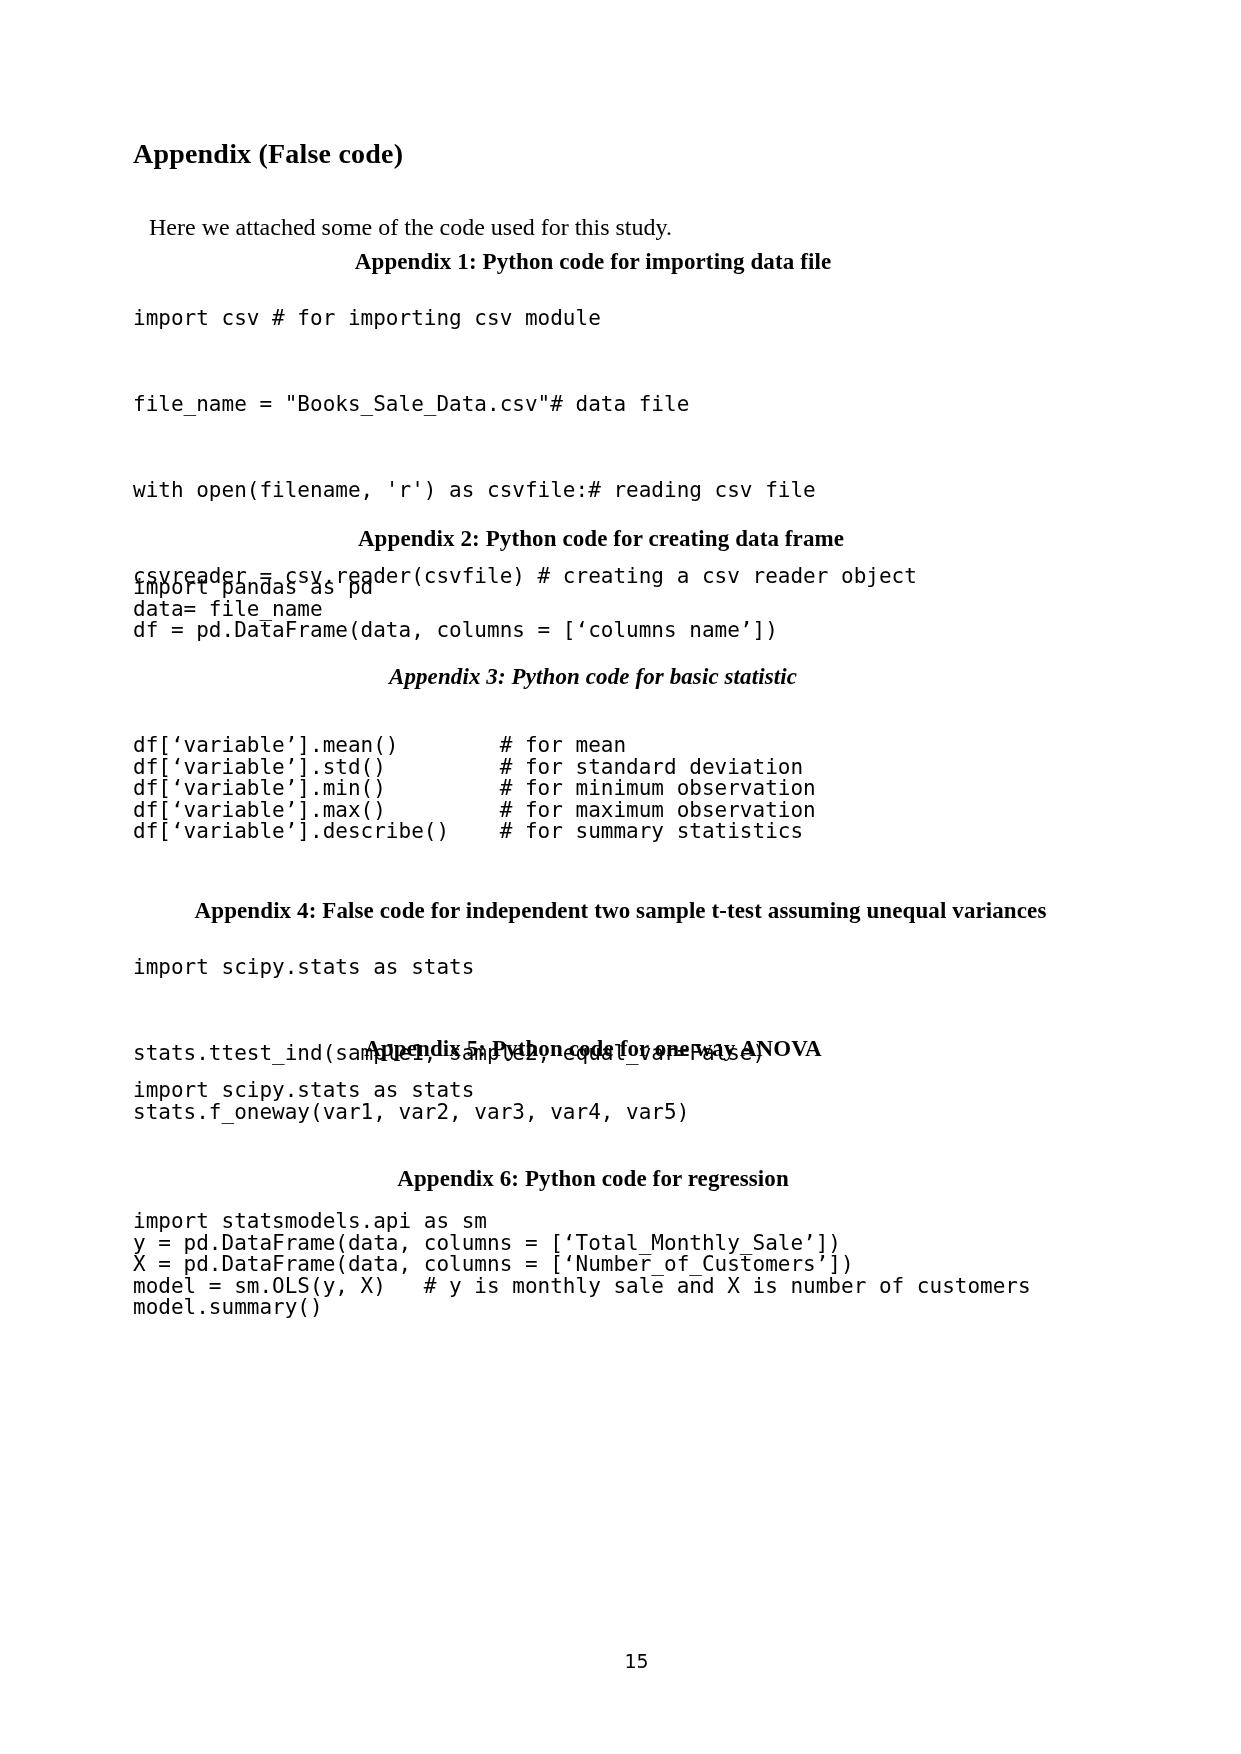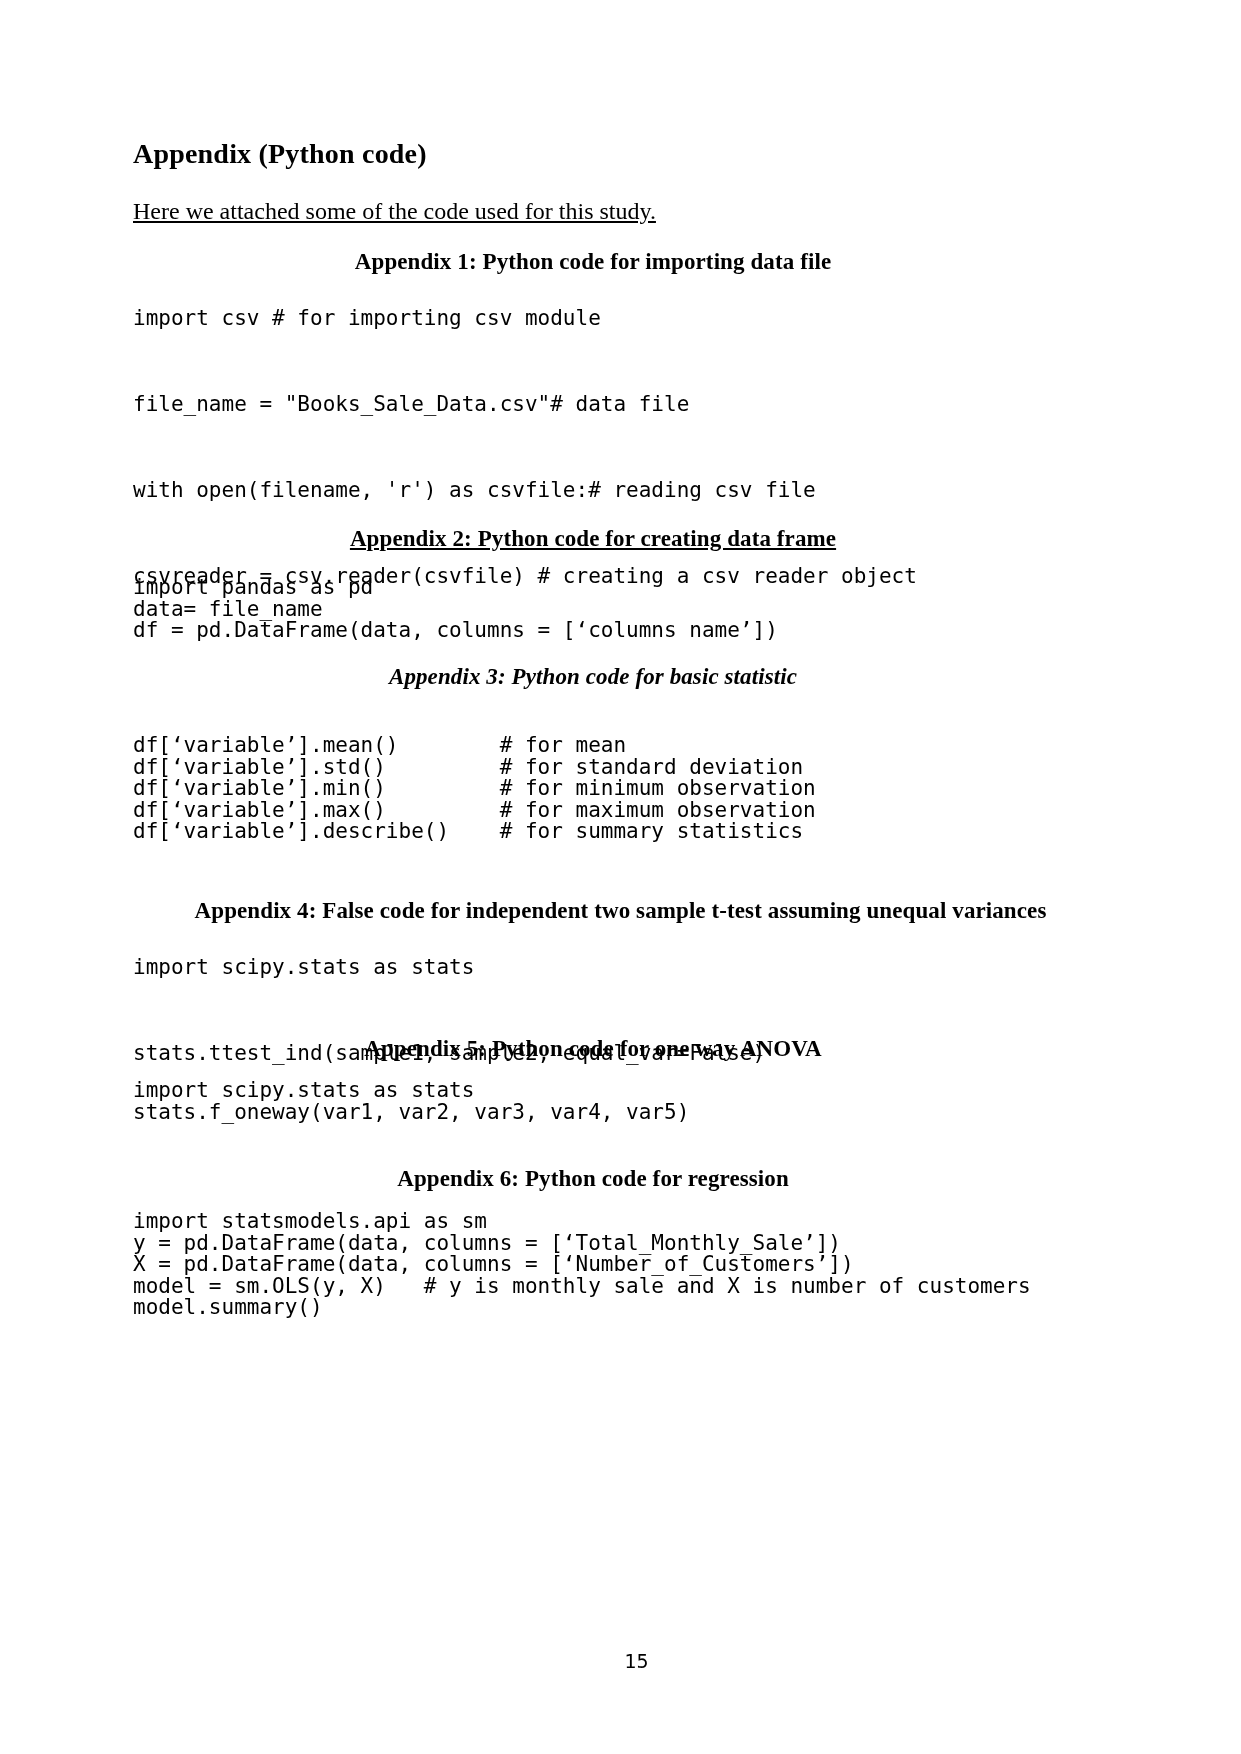--- a/index.html
+++ b/index.html
@@ -37,24 +37,23 @@
     font-weight: bold;
     margin: 0;
     padding: 0;
     line-height: 1.2;
     letter-spacing: 0.2px;
   }
   p.intro {
     font-family: "Liberation Serif", serif;
     font-size: 24px;
     font-weight: normal;
-    margin: 0;
+    margin: 16px;
     padding: 0;
     line-height: 1.25;
-    text-decoration: underline;
   }
   h2.appendix-heading {
     font-family: "Liberation Serif", serif;
     font-size: 23px;
     font-weight: bold;
     margin: 0;
     padding: 0;
     text-align: center;
     line-height: 1.25;
     letter-spacing: 0.1px;
@@ -92,34 +91,34 @@
     color: #000000;
   }
 </style>
 </head>
 <body>
 
 <div class="page">
 
   <div class="content">
 
-    <h1 class="doc-title abs" style="top:137px; left:0; width:975px;">Appendix (Python code)</h1>
+    <h1 class="doc-title abs" style="top:137px; left:0; width:975px;">Appendix (False code)</h1>
 
     <p class="intro abs" style="top:196px; left:0; width:975px;">Here we attached some of the code used for this study.</p>
 
     <h2 class="appendix-heading abs" style="top:248px; left:0; width:920px;">Appendix 1: Python code for importing data file</h2>
     <pre class="code-block spaced abs" style="top:297px; left:0; width:975px;">import csv # for importing csv module
 
 file_name = "Books_Sale_Data.csv"# data file
 
 with open(filename, 'r') as csvfile:# reading csv file
 
 csvreader = csv.reader(csvfile) # creating a csv reader object</pre>
 
-    <h2 class="appendix-heading abs" style="top:525px; left:0; width:920px;text-decoration:underline;">Appendix 2: Python code for creating data frame</h2>
+    <h2 class="appendix-heading abs" style="top:525px; left:8px; width:920px;">Appendix 2: Python code for creating data frame</h2>
     <pre class="code-block abs" style="top:577px; left:0; width:975px;">import pandas as pd
 data= file_name
 df = pd.DataFrame(data, columns = [‘columns name’])</pre>
 
     <h2 class="appendix-heading abs" style="top:663px; left:0; width:920px;font-style:italic;">Appendix 3: Python code for basic statistic</h2>
     <pre class="code-block abs" style="top:735px; left:0; width:975px;">df[‘variable’].mean()        # for mean
 df[‘variable’].std()         # for standard deviation
 df[‘variable’].min()         # for minimum observation
 df[‘variable’].max()         # for maximum observation
 df[‘variable’].describe()    # for summary statistics</pre>

